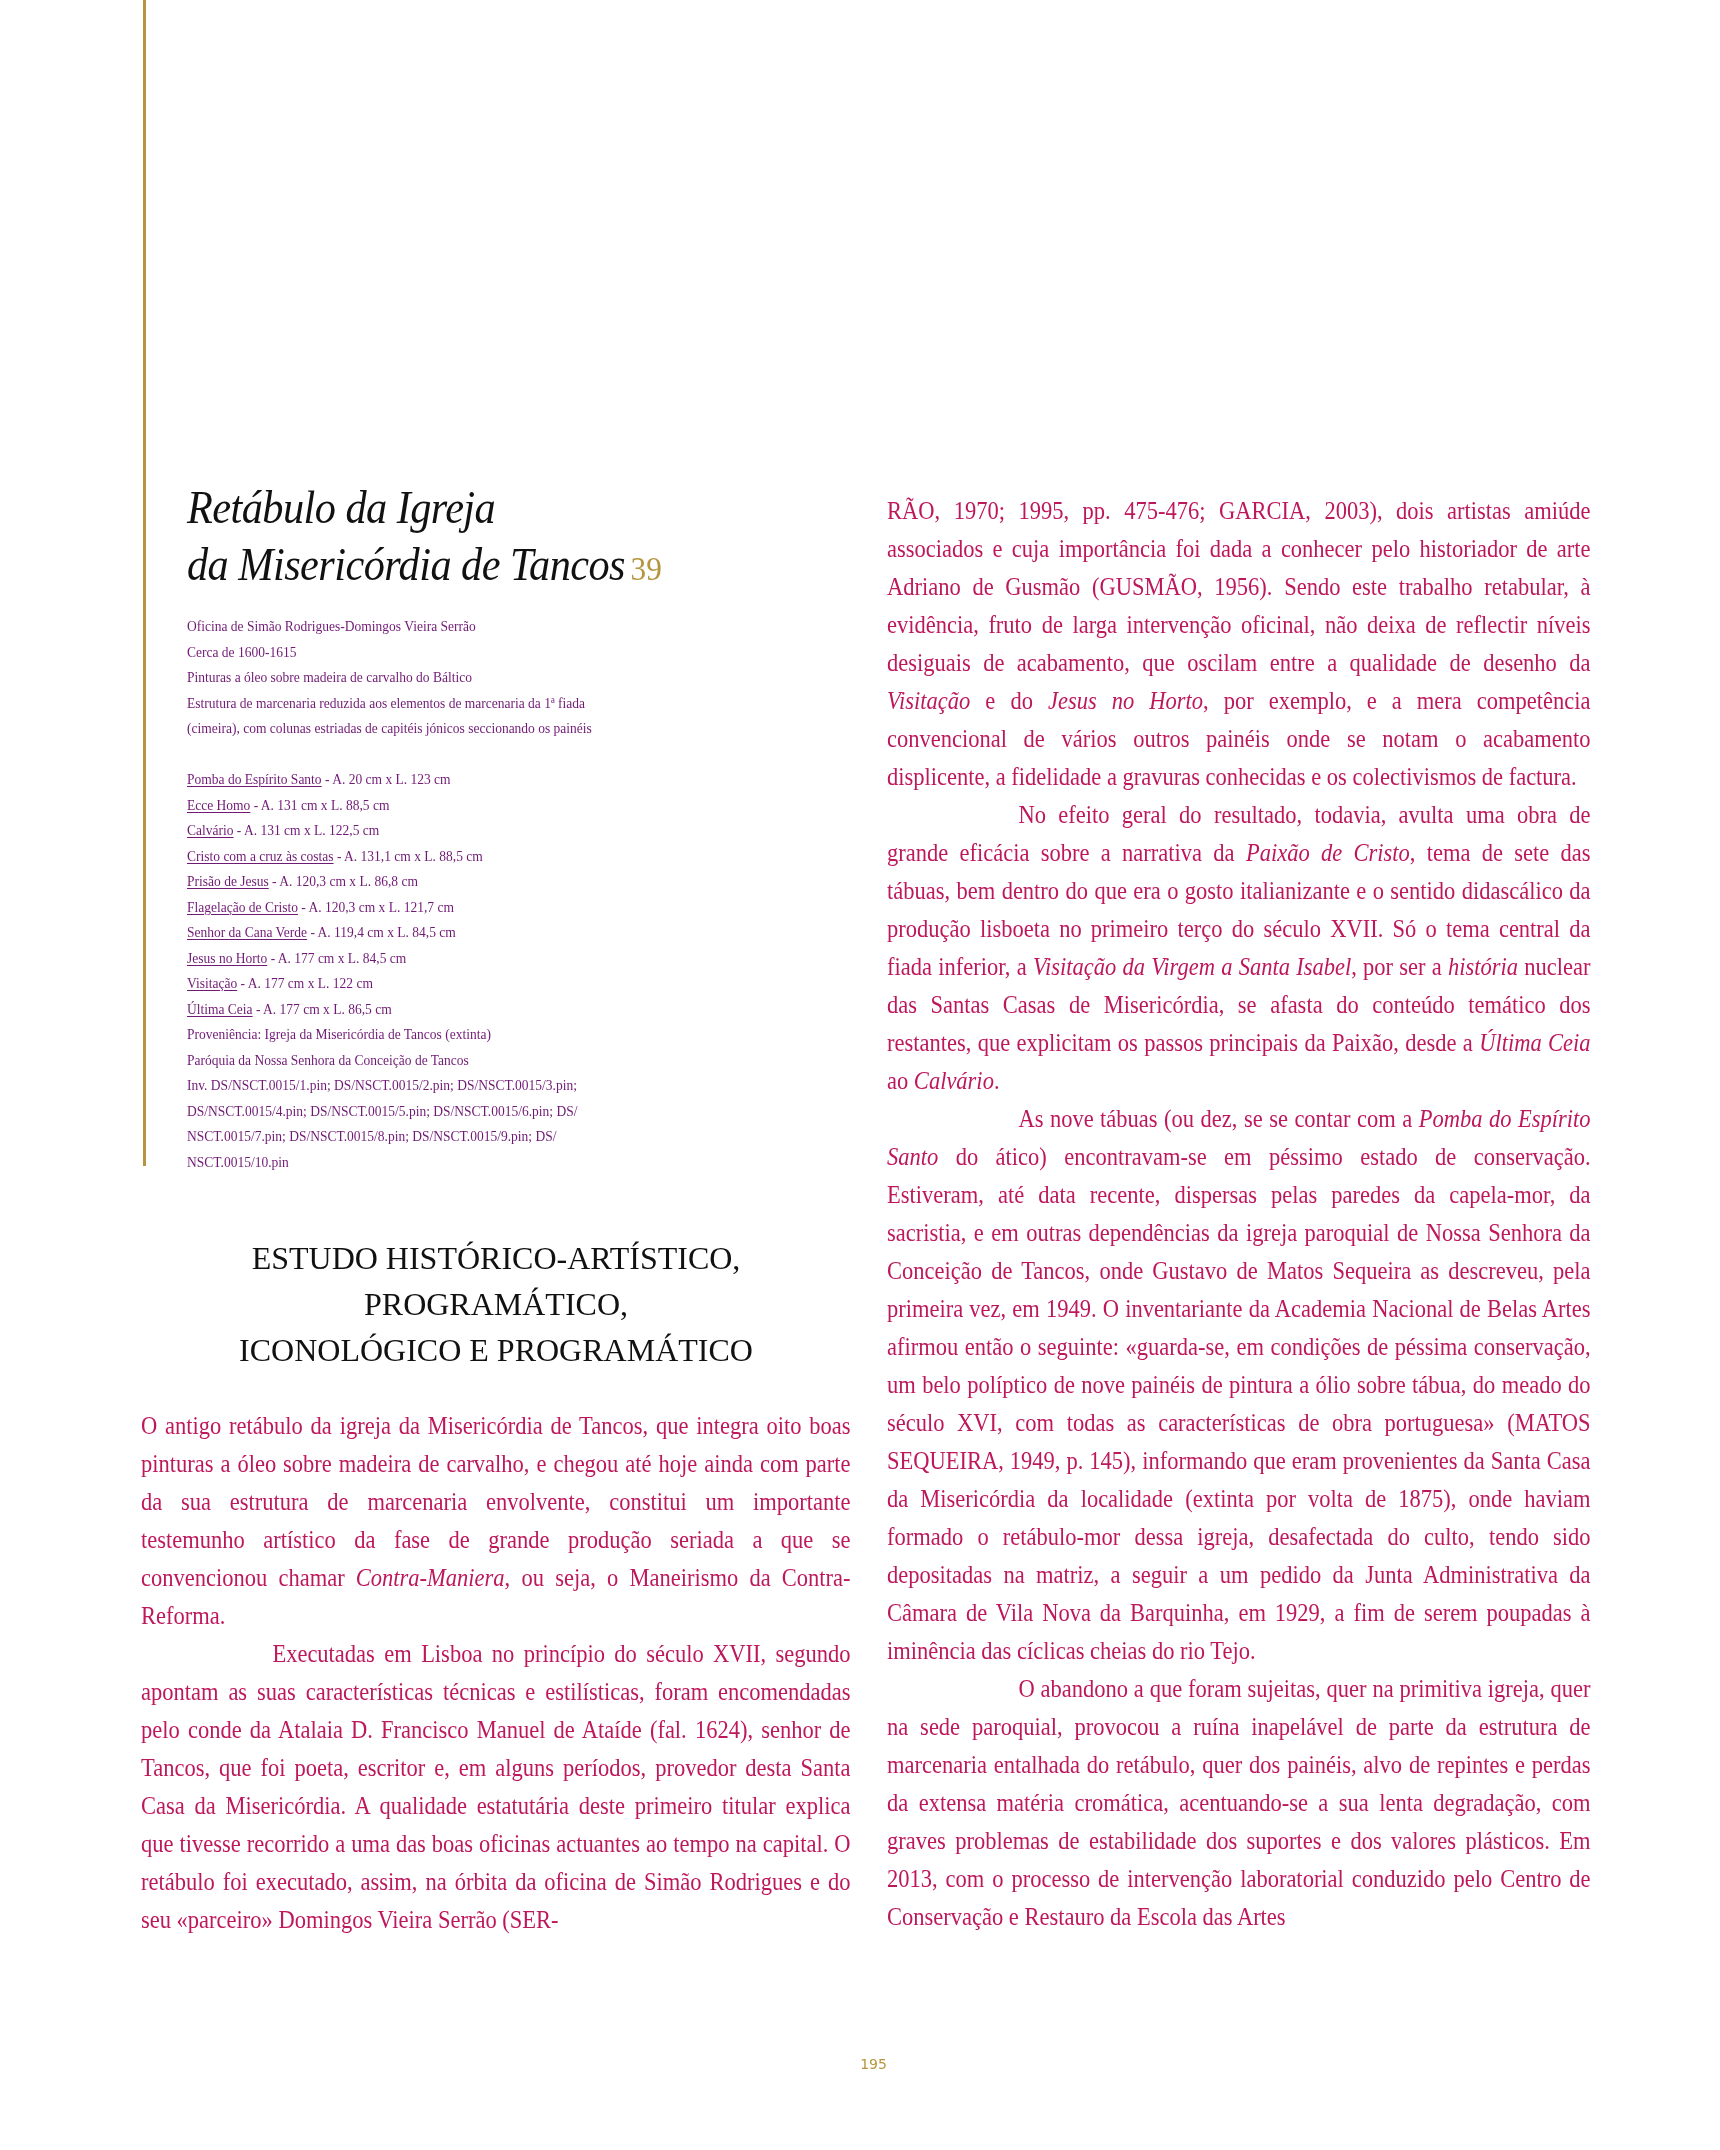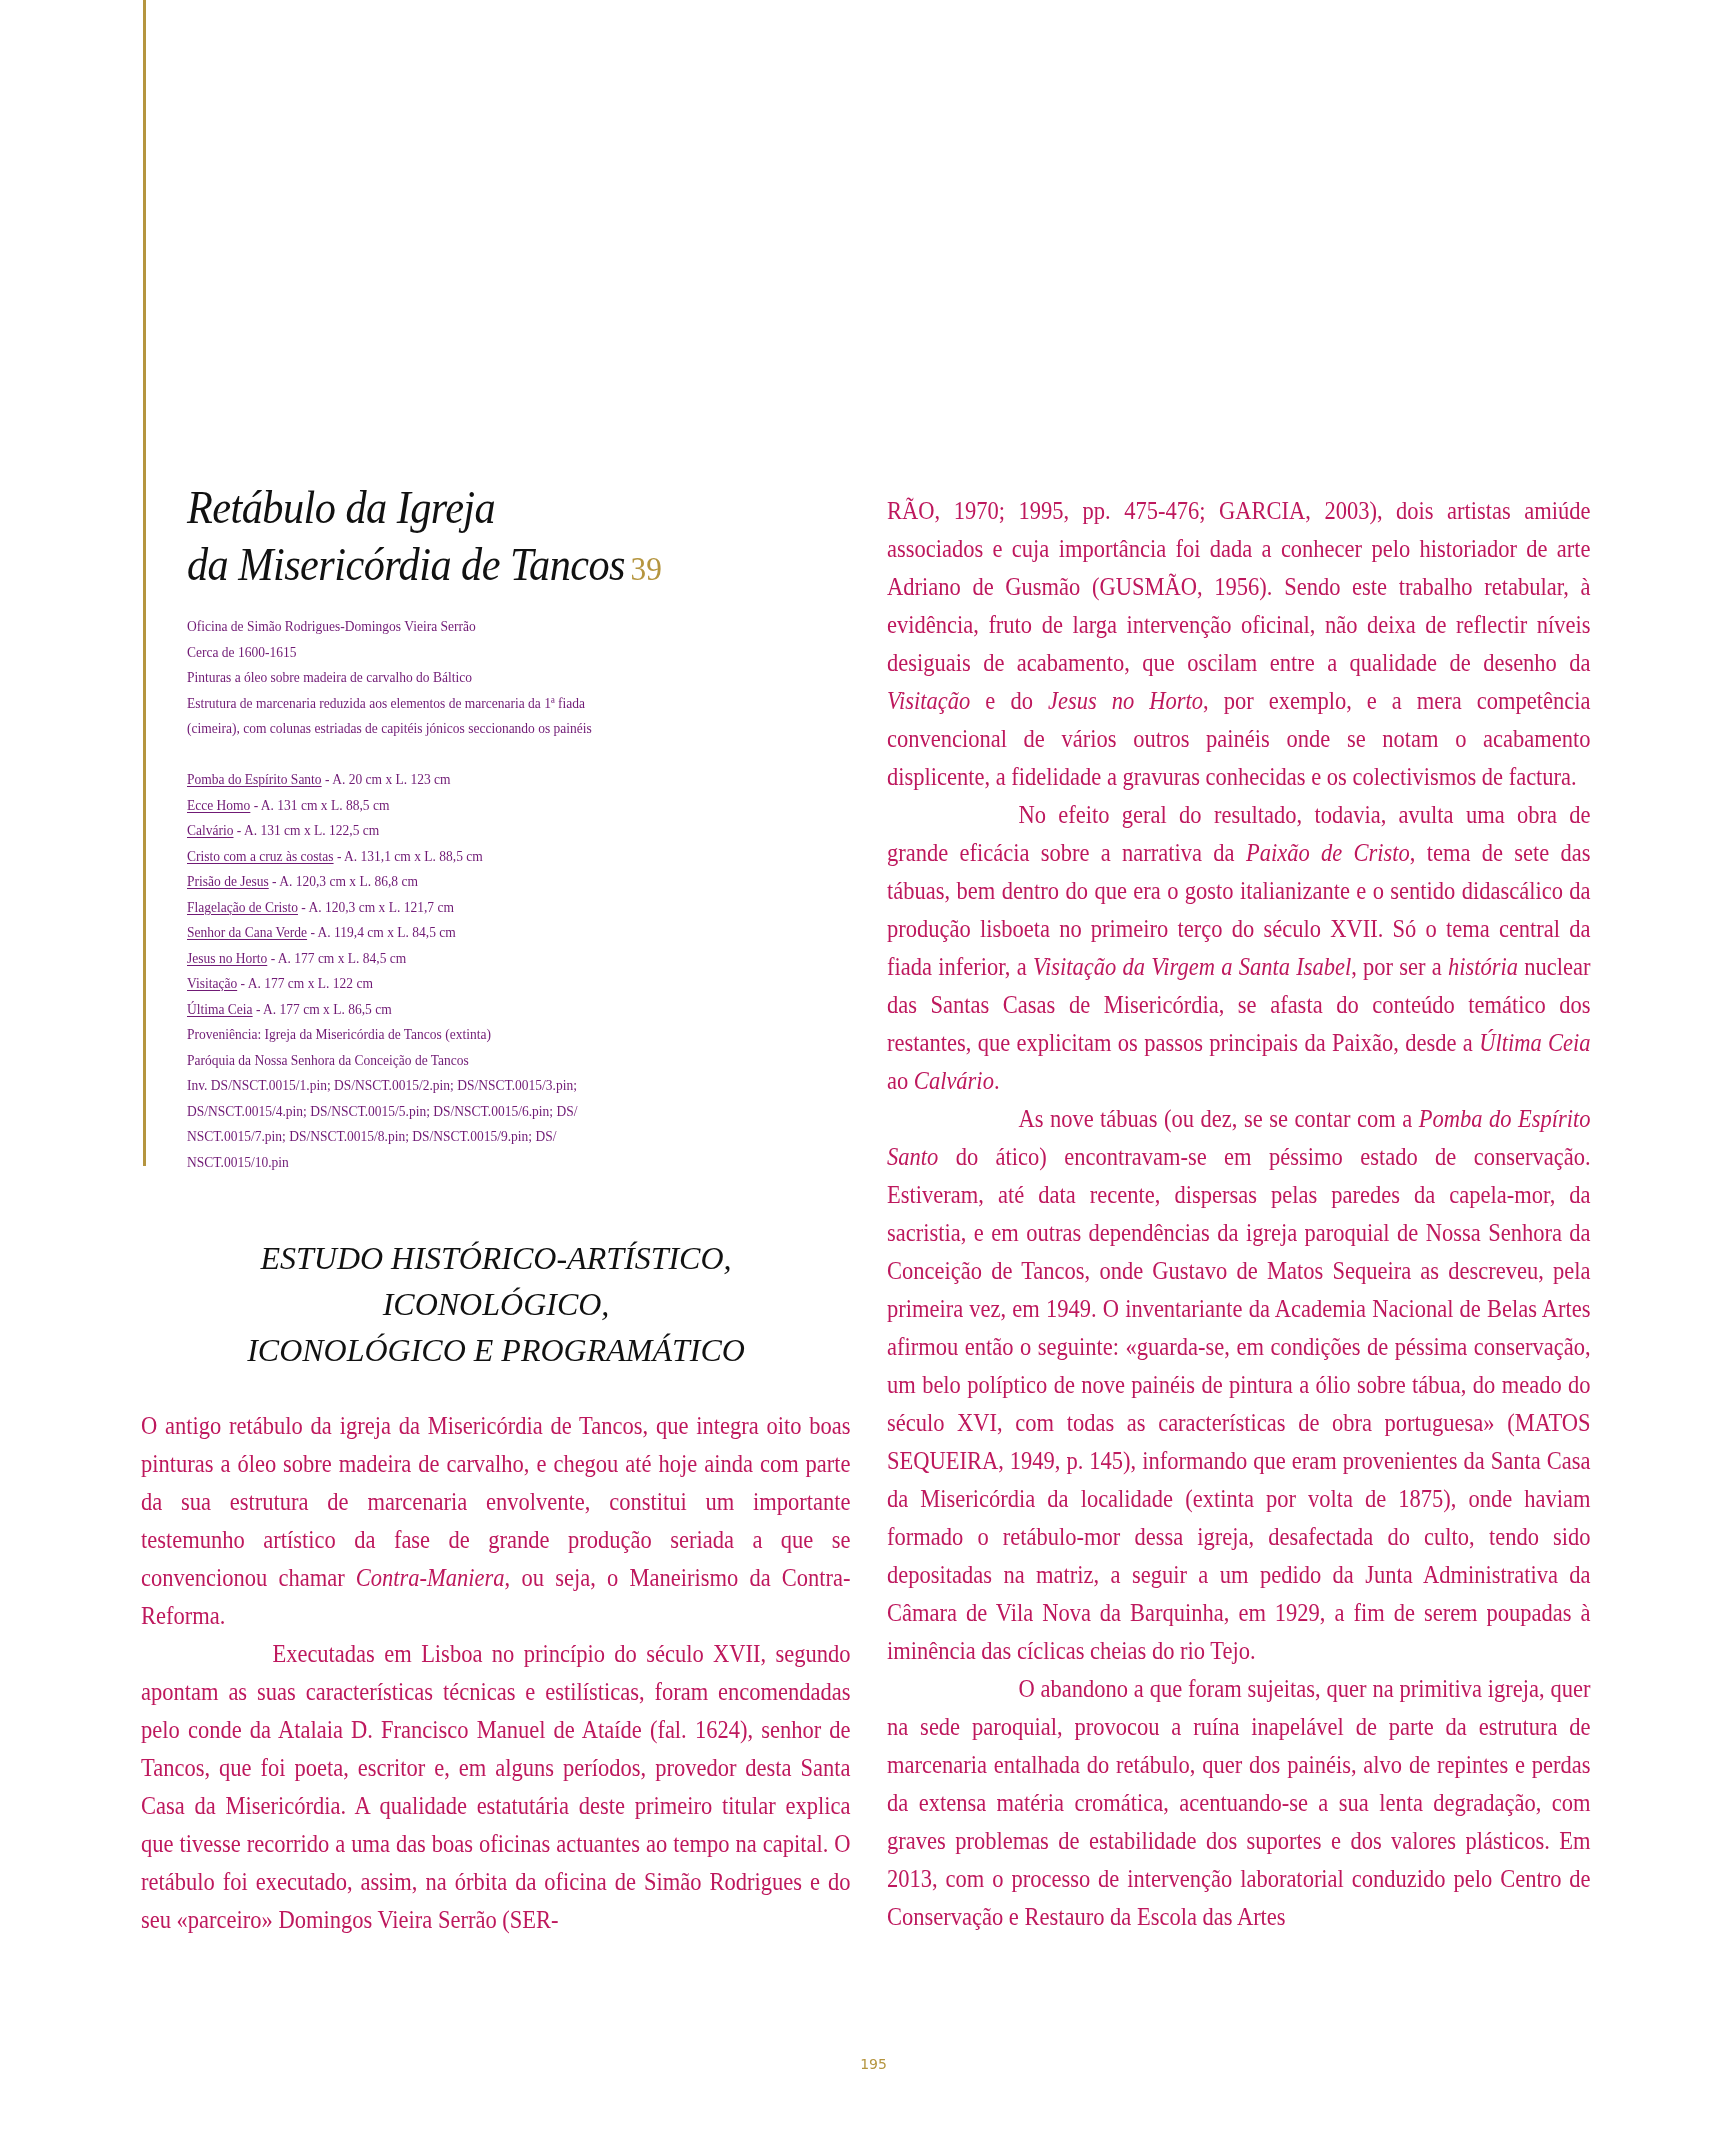--- a/index.html
+++ b/index.html
@@ -7,21 +7,21 @@
          font-family:"Liberation Serif", "DejaVu Serif", serif; color:#1a1a1a; }
   .gold-rule { position:absolute; left:143px; top:0; width:3px; height:1166px; background:#b5953f; }
   .title { position:absolute; left:187px; top:479px; width:668px; font-style:italic;
            font-size:46px; line-height:57px; letter-spacing:-0.6px; color:#111; transform:scaleX(0.92); transform-origin:left top; }
   .title .num { font-style:normal; color:#b5953f; font-size:34px; margin-left:6px; letter-spacing:0; }
   .specs { position:absolute; left:187px; top:614px; width:680px; font-size:15px; line-height:25.5px; color:#701a75;font-family:Liberation Serif, serif; }
   .specs .line { white-space:nowrap; transform:scaleX(0.9); transform-origin:left top; }
   .specs .gap { height:25.5px; }
   .specs .u { text-decoration:underline; text-underline-offset:2.4px; text-decoration-thickness:1.2px; }
   .heading { position:absolute; left:141px; top:1235px; width:710px; text-align:center;
-             font-size:32px; line-height:46px; letter-spacing:0; color:#111;font-style:italic; }
+             font-size:32px; line-height:46px; letter-spacing:0; color:#111; }
   .col { position:absolute; font-size:25px; line-height:38px; text-align:justify; color:#be185d; }
   .col-left { left:141px; top:1407px; width:709px; }
   .col-right { left:887px; top:492px; width:703px; }
   .col p { margin:0; }
   .col p.ind { text-indent:146px; }
   .col .squeeze { display:block; transform:scaleX(0.9); transform-origin:left top; width:111.2%; }
   .col i { font-style:italic; }
   .page-num { position:absolute; left:831px; top:2056px; width:85px; text-align:center;
               font-family:"DejaVu Sans", sans-serif; font-size:14px; color:#b5953f; }
 </style>
@@ -57,21 +57,21 @@
   <div class="line">Proveniência: Igreja da Misericórdia de Tancos (extinta)</div>
   <div class="line">Paróquia da Nossa Senhora da Conceição de Tancos</div>
   <div class="line">Inv. DS/NSCT.0015/1.pin; DS/NSCT.0015/2.pin; DS/NSCT.0015/3.pin;</div>
   <div class="line">DS/NSCT.0015/4.pin; DS/NSCT.0015/5.pin; DS/NSCT.0015/6.pin; DS/</div>
   <div class="line">NSCT.0015/7.pin; DS/NSCT.0015/8.pin; DS/NSCT.0015/9.pin; DS/</div>
   <div class="line">NSCT.0015/10.pin</div>
 </div>
 
 <h2 class="heading" style="margin:0;font-weight:normal;">
   <div>ESTUDO HISTÓRICO-ARTÍSTICO,</div>
-  <div>ICONOLÓGICO,</div>
+  <div>PROGRAMÁTICO,</div>
   <div>ICONOLÓGICO E PROGRAMÁTICO</div>
 </h2>
 
 <div class="col col-left">
   <div class="squeeze">
     <p><span>O antigo retábulo da igreja da Misericórdia de Tancos, que integra oito boas pinturas a óleo sobre madeira de carvalho, e chegou até hoje ainda com parte da sua estrutura de marcenaria envolvente, constitui um importante testemunho artístico da fase de grande produção seriada a que se convencionou chamar </span><i>Contra-Maniera</i><span>, ou seja, o Maneirismo da Contra-Reforma.</span></p>
     <p class="ind">Executadas em Lisboa no princípio do século XVII, segundo apontam as suas características técnicas e estilísticas, foram encomendadas pelo conde da Atalaia D. Francisco Manuel de Ataíde (fal. 1624), senhor de Tancos, que foi poeta, escritor e, em alguns períodos, provedor desta Santa Casa da Misericórdia. A qualidade estatutária deste primeiro titular explica que tivesse recorrido a uma das boas oficinas actuantes ao tempo na capital. O retábulo foi executado, assim, na órbita da oficina de Simão Rodrigues e do seu «parceiro» Domingos Vieira Serrão (SER-</p>
   </div>
 </div>
 

